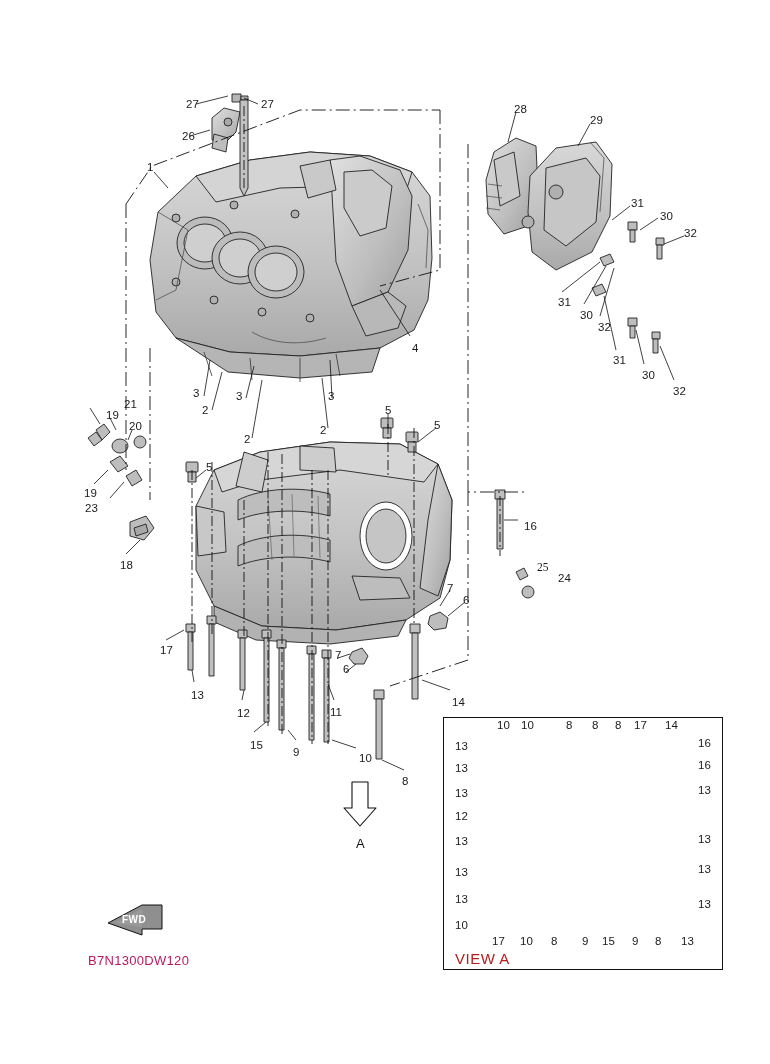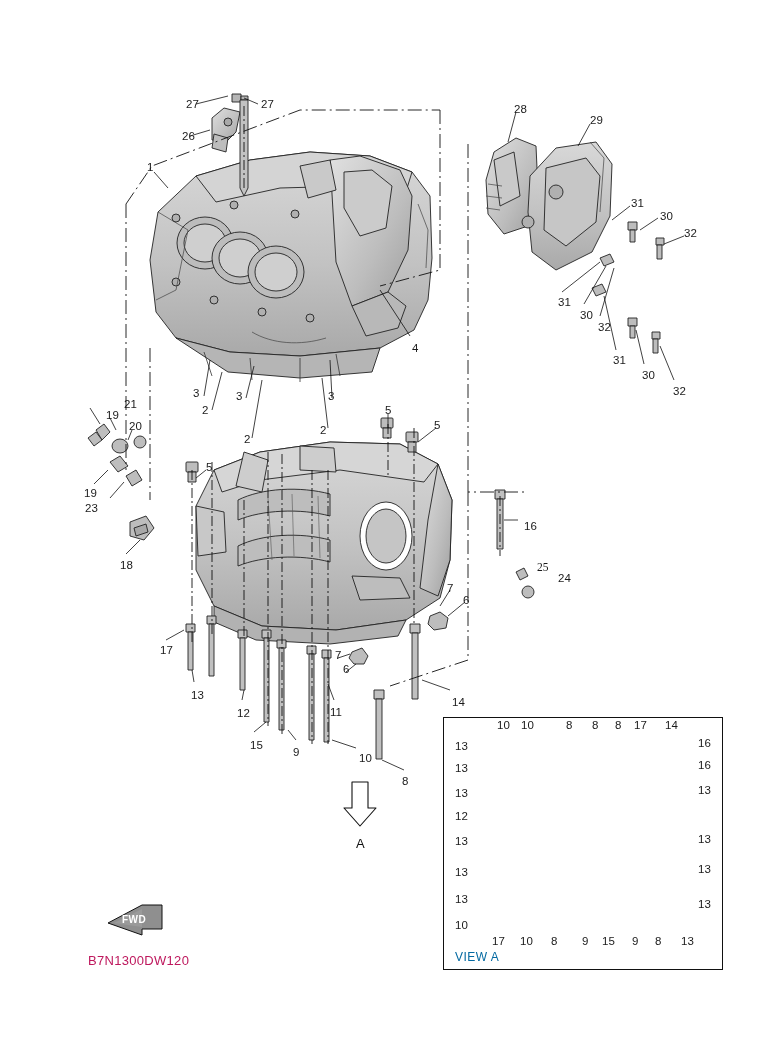--- a/index.html
+++ b/index.html
@@ -25,22 +25,22 @@
     white-space: nowrap;
   }
   .partno {
     position: absolute;
     font-size: 13px;
     letter-spacing: 0.3px;
     color: #be185d;
   }
   .viewlabel {
     position: absolute;
-    font-size: 12px;
-    color: #0369a1;
+    font-size: 15px;
+    color: #b91c1c;
     letter-spacing: 0.5px;
   }
   .alabel {
     position: absolute;
     font-size: 13px;
     color: #111;
   }
   .viewbox {
     position: absolute;
     border: 1.3px solid #111;

